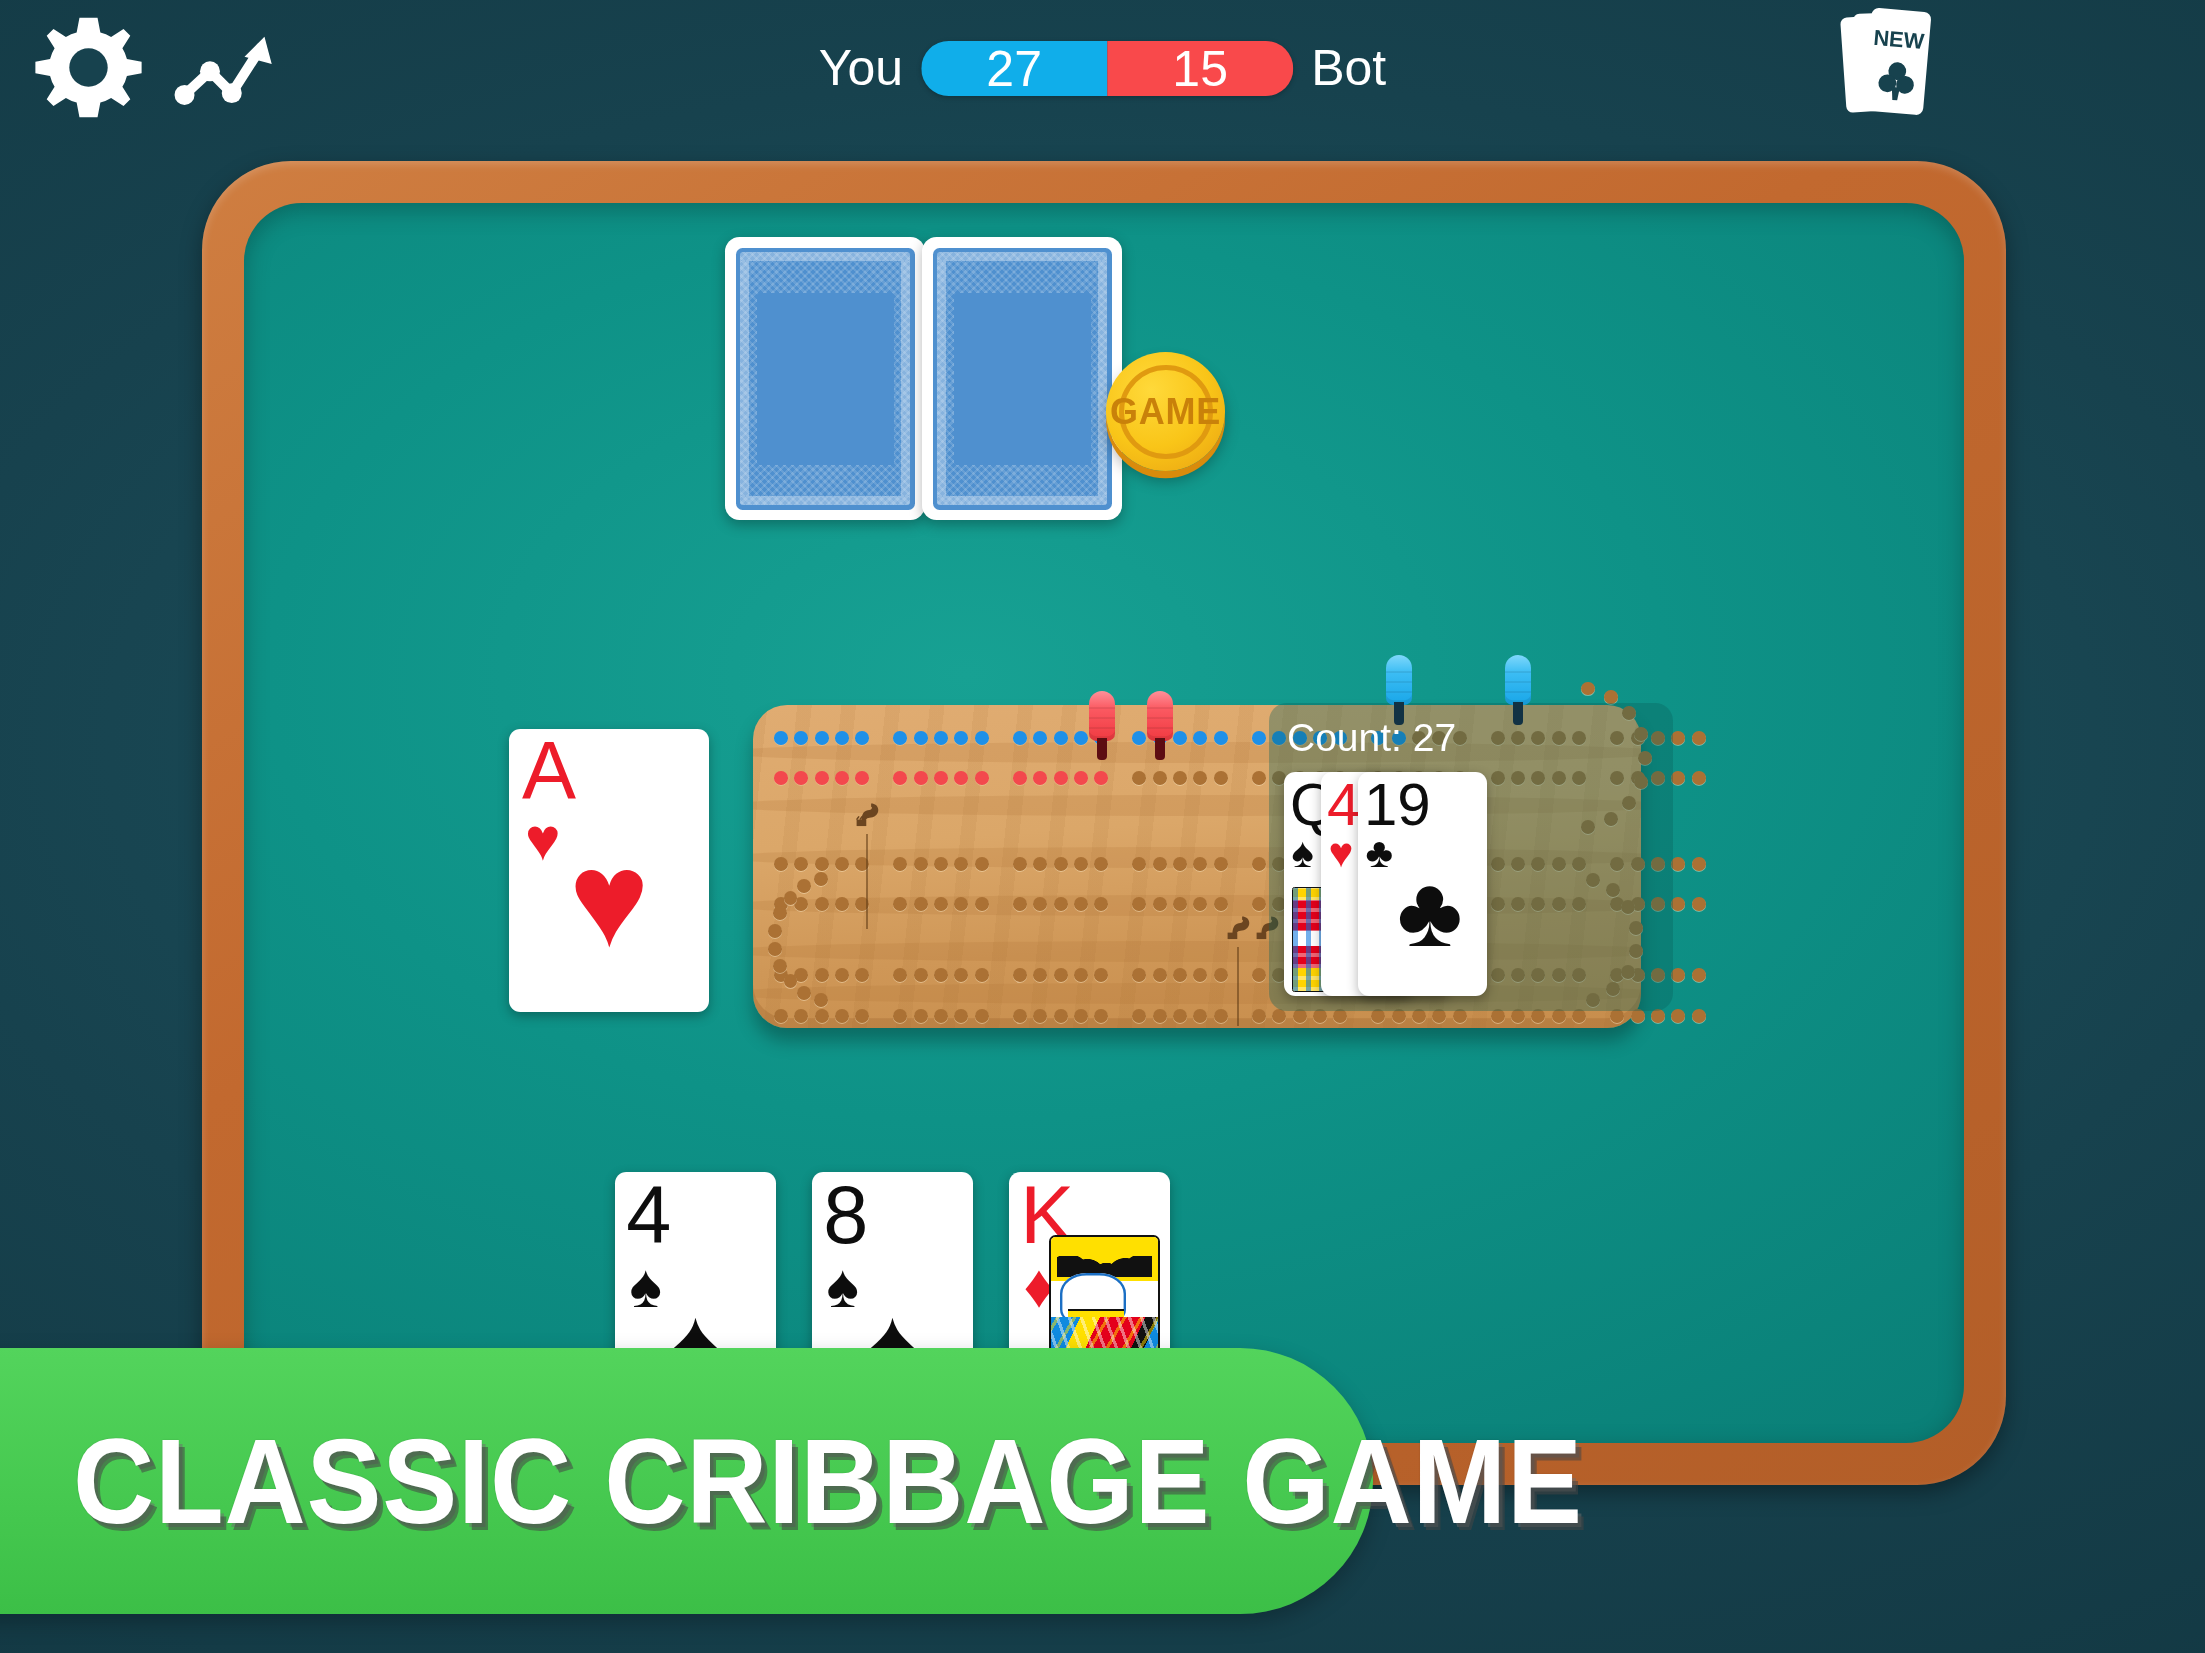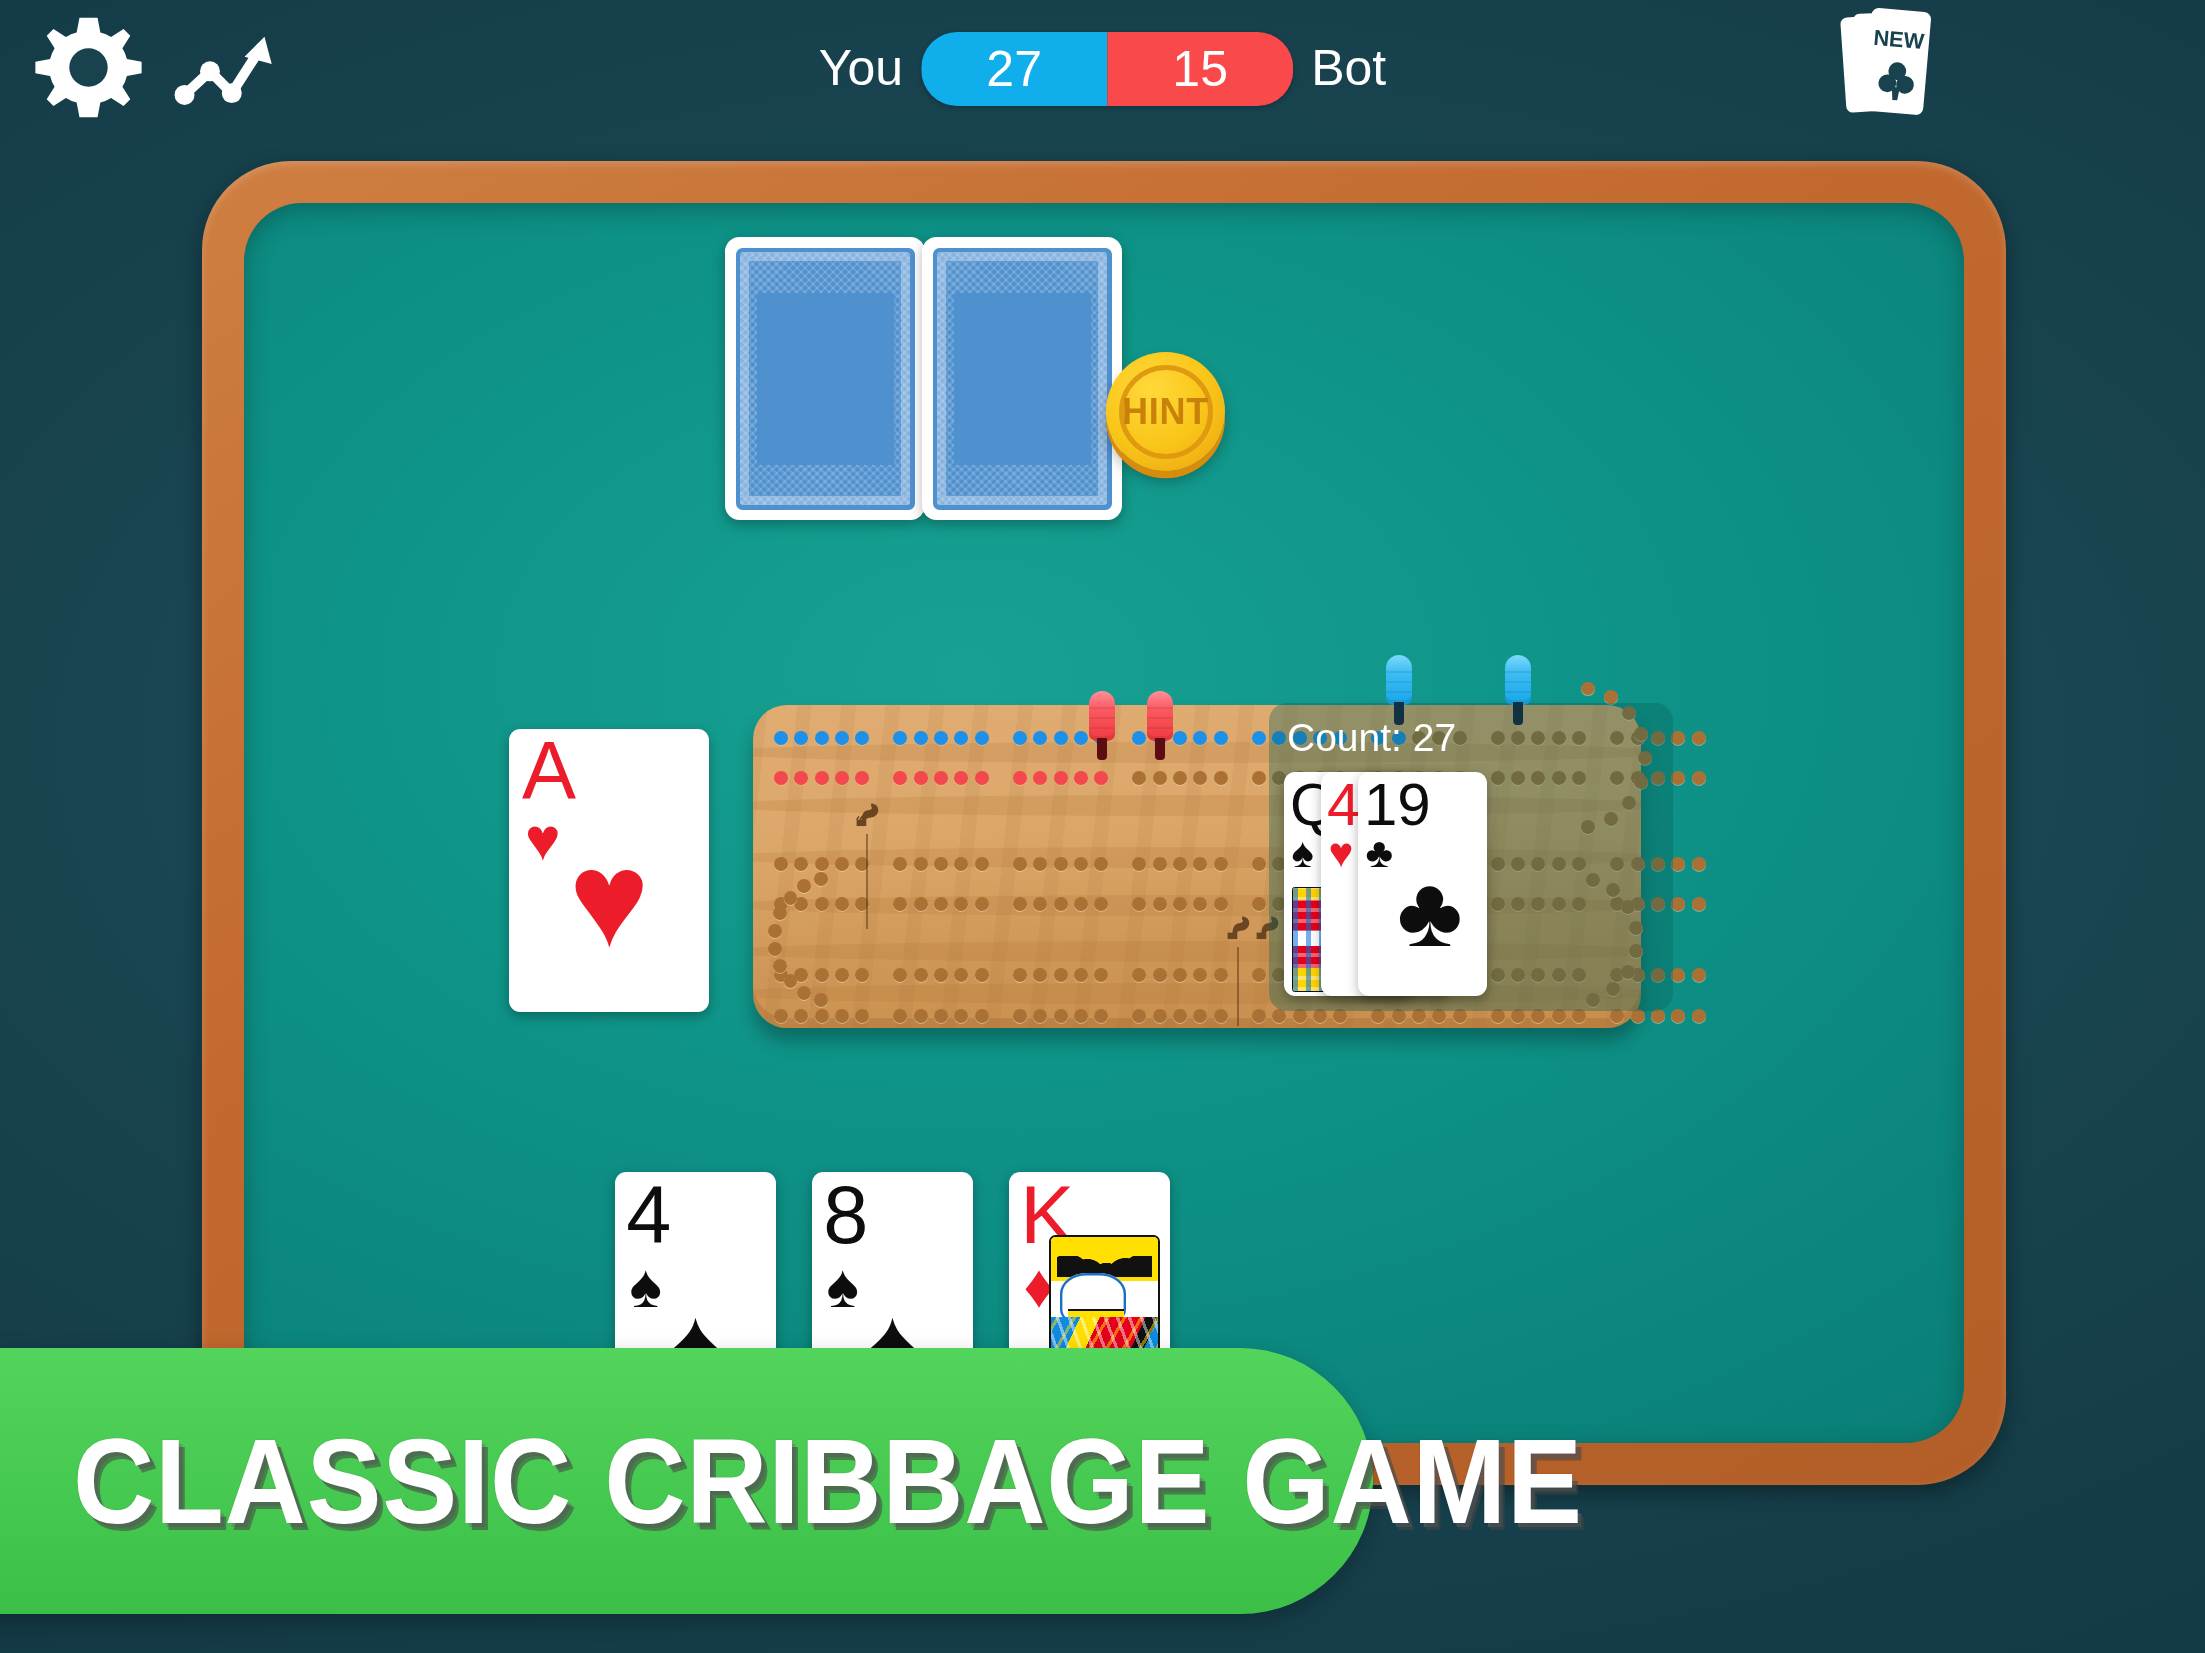--- a/index.html
+++ b/index.html
@@ -23,21 +23,21 @@
   .scorebar{
     position:absolute; left:50%; top:24px; transform:translateX(-50%);
     display:flex; align-items:center; gap:0;
     height:89px;
   }
   .score-label{
     color:#ffffff; font-size:50px; font-weight:400; letter-spacing:0px;
     line-height:89px; padding:0 18px; white-space:nowrap;
   }
   .score-pill{
-    display:flex; height:74px; border-radius:36px; overflow:hidden;
+    display:flex; height:55px; border-radius:36px; overflow:hidden;
     box-shadow:0 1.6px 4.8px rgba(0,0,0,.25);
   }
   .score-you{
     background:#10aeea; color:#fff; font-size:50px; font-weight:400;
     min-width:186px; display:flex; align-items:center; justify-content:center;
     padding:0 16px;
   }
   .score-bot{
     background:#f9494b; color:#fff; font-size:50px; font-weight:400;
     min-width:186px; display:flex; align-items:center; justify-content:center;
@@ -364,21 +364,21 @@
         </div>
     </div>
     <div class="cardback" id="deck-card-2">
       <div class="inner">
           <div class="mid"></div>
         </div>
     </div>
 
     <div class="crib-token">
       <div class="ring">
-          <span>HINT</span>
+          <span>GAME</span>
         </div>
     </div>
 
     <div class="pcard" id="starter-card">
       <div class="pc-rank red">A</div>
       <div class="pc-suit-sm red">♥</div>
       <div class="pc-suit-big red">♥</div>
     </div>
 
     <div class="board">

